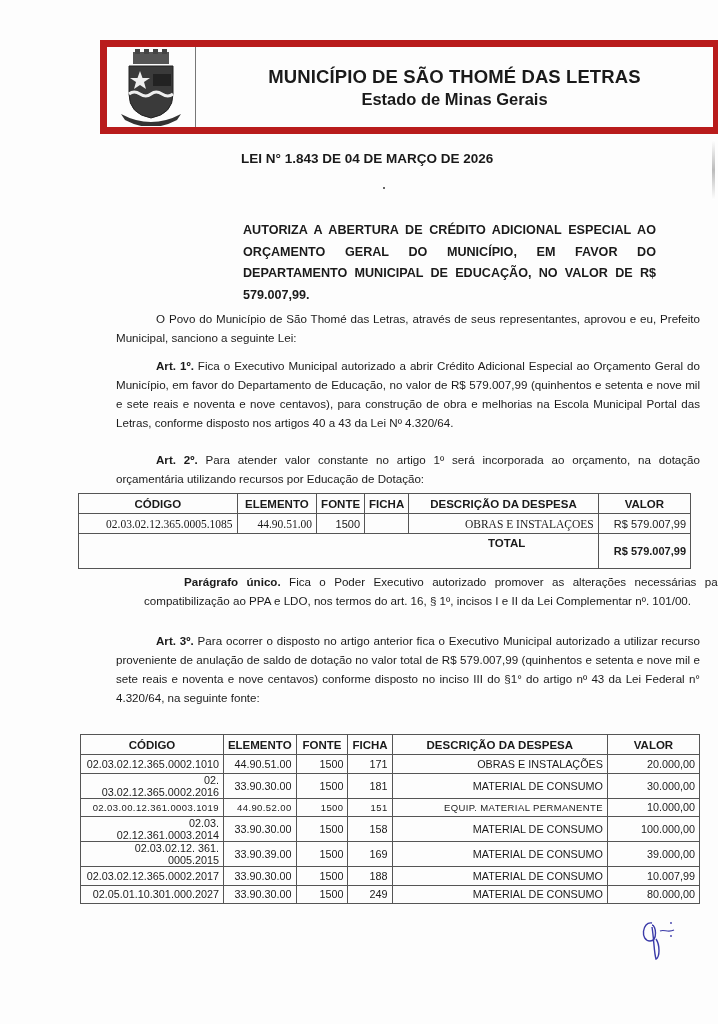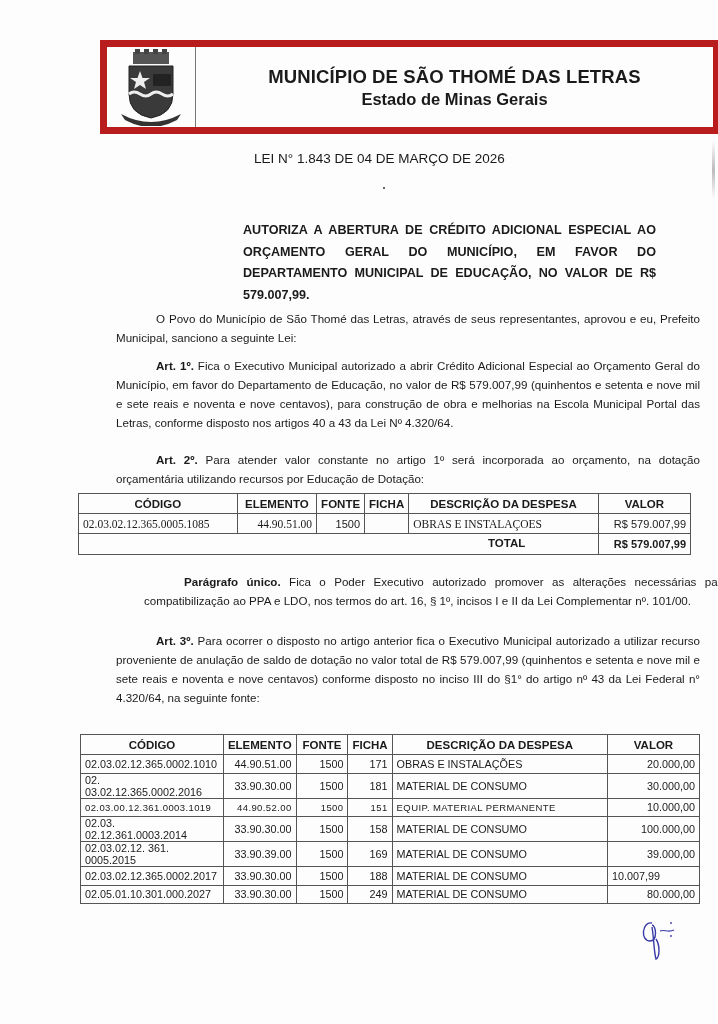--- a/index.html
+++ b/index.html
@@ -10,40 +10,40 @@
   .header-box {
     position: absolute; left: 100px; top: 40px; width: 620px; height: 94px;
     border: 7px solid #b91c1c; box-sizing: border-box; display: flex;
   }
   .logo-cell {
     width: 88px; border-right: 1px solid #777; display: flex; align-items: center; justify-content: center;
   }
   .title-cell { flex: 1; display: flex; flex-direction: column; align-items: center; justify-content: center; }
   .title-main { font-weight: bold; font-size: 18.5px; letter-spacing: 0.1px; }
   .title-sub { font-weight: bold; font-size: 16.5px; margin-top: 2px; }
-  .law-title { position: absolute; left: 254px; top: 151px; font-weight: normal; font-size: 13.5px; text-align: center; }
+  .law-title { position: absolute; left: 241px; top: 151px; font-weight: bold; font-size: 13.5px; text-align: center; }
   .dot { position: absolute; left: 383px; top: 187px; width: 2px; height: 2px; background: #333; border-radius: 1px; }
   .ementa {
     position: absolute; left: 243px; top: 220px; width: 413px; font-weight: bold; font-size: 12.6px;
     line-height: 21.5px; text-align: justify; text-align-last: left;
   }
   .para {
     position: absolute; left: 116px; width: 584px; font-size: 11.6px; line-height: 19px;
     text-align: justify; text-indent: 40px;
   }
   .para b { font-weight: bold; }
   table { border-collapse: collapse; position: absolute; }
   .t1 { left: 78px; top: 493px; width: 613px; font-size: 11px; }
   .t1 td, .t1 th { border: 1px solid #555; padding: 1px 4px; height: 17px; }
   .t1 th { font-weight: bold; font-size: 11.5px; text-align: center; }
   .serif { font-family: "Liberation Serif", serif; font-size: 11.5px; }
   .t2 { left: 80px; top: 734px; width: 620px; font-size: 10.8px; }
   .t2 td, .t2 th { border: 1px solid #555; padding: 0 4px; height: 17.5px; }
   .t2 th { font-weight: bold; font-size: 11.5px; text-align: center; height: 19px; }
-  .c { text-align: right; } .r { text-align: right; } .l { text-align: left; }
+  .c { text-align: right; } .r { text-align: right; } .l { text-align: right; }
   .signature { position: absolute; left: 638px; top: 917px; }
   .edge-mark { position: absolute; left: 712px; top: 140px; width: 3px; height: 60px; background: linear-gradient(#fff, #bbb, #fff); }
 </style>
 </head>
 <body>
 
 <div class="edge-mark"></div>
 
 <div class="header-box">
   <div class="logo-cell">
@@ -103,21 +103,21 @@
   <tr>
     <td class="serif l">02.03.02.12.365.0005.1085</td>
     <td class="serif c">44.90.51.00</td>
     <td class="c">1500</td>
     <td class="c"></td>
     <td class="serif l">OBRAS E INSTALAÇOES</td>
     <td class="r">R$ 579.007,99</td>
   </tr>
   <tr>
     <td colspan="5" style="border-right:1px solid #555;">
-      <div style="position:relative; height:18px;">
+      <div style="position:relative; height:32px;">
         <span style="position:absolute; left:405px; top:2px; font-weight:bold; font-size:11.5px;">TOTAL</span>
       </div>
     </td>
     <td class="r" style="font-weight:bold;">R$ 579.007,99</td>
   </tr>
 </tbody>
   </table>
 
 <div class="para" style="top:572px;margin-left:28px;">
   <b>Parágrafo único.</b>

